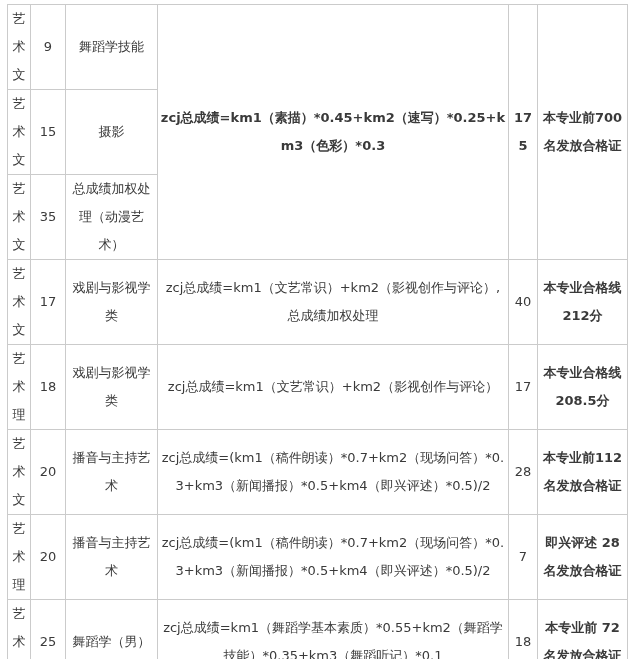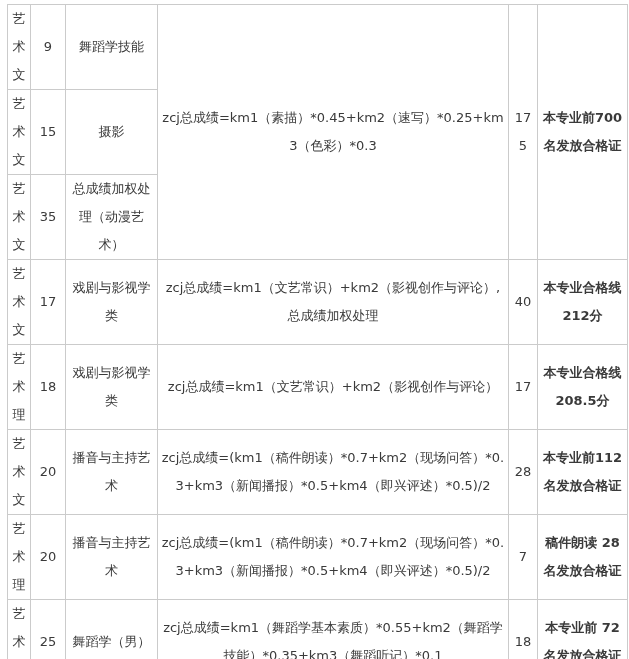--- a/index.html
+++ b/index.html
@@ -41,20 +41,21 @@
     font-size: 12.5px;
   }
   td.note {
     font-size: 12.5px;
     font-weight: bold;
   }
   
   td.merged-mid {
     vertical-align: top;
     padding-top: 62px;
+    font-weight: bold;
   }
   td.merged-note {
     vertical-align: top;
     padding-top: 46px;
   }
   tr.h1 { height: 83px; }
   tr.h2 { height: 77px; }
   tr.h3 { height: 80px; }
   tr.h4 { height: 85px; }
   tr.h5 { height: 75px; }
@@ -121,21 +122,21 @@
     <td class="num">28</td>
     <td class="note">本专业前112名发放合格证</td>
   </tr>
 
   <tr class="h7">
     <td class="cat">艺术理</td>
     <td class="num">20</td>
     <td class="major">播音与主持艺术</td>
     <td class="formula">zcj总成绩=(km1（稿件朗读）*0.7+km2（现场问答）*0.3+km3（新闻播报）*0.5+km4（即兴评述）*0.5)/2</td>
     <td class="num">7</td>
-    <td class="note">稿件朗读 28名发放合格证</td>
+    <td class="note">即兴评述 28名发放合格证</td>
   </tr>
 
   <tr class="h8">
     <td class="cat">艺术文</td>
     <td class="num">25</td>
     <td class="major">舞蹈学（男）</td>
     <td class="formula">zcj总成绩=km1（舞蹈学基本素质）*0.55+km2（舞蹈学技能）*0.35+km3（舞蹈听记）*0.1</td>
     <td class="num">18</td>
     <td class="note">本专业前 72名发放合格证</td>
   </tr>

